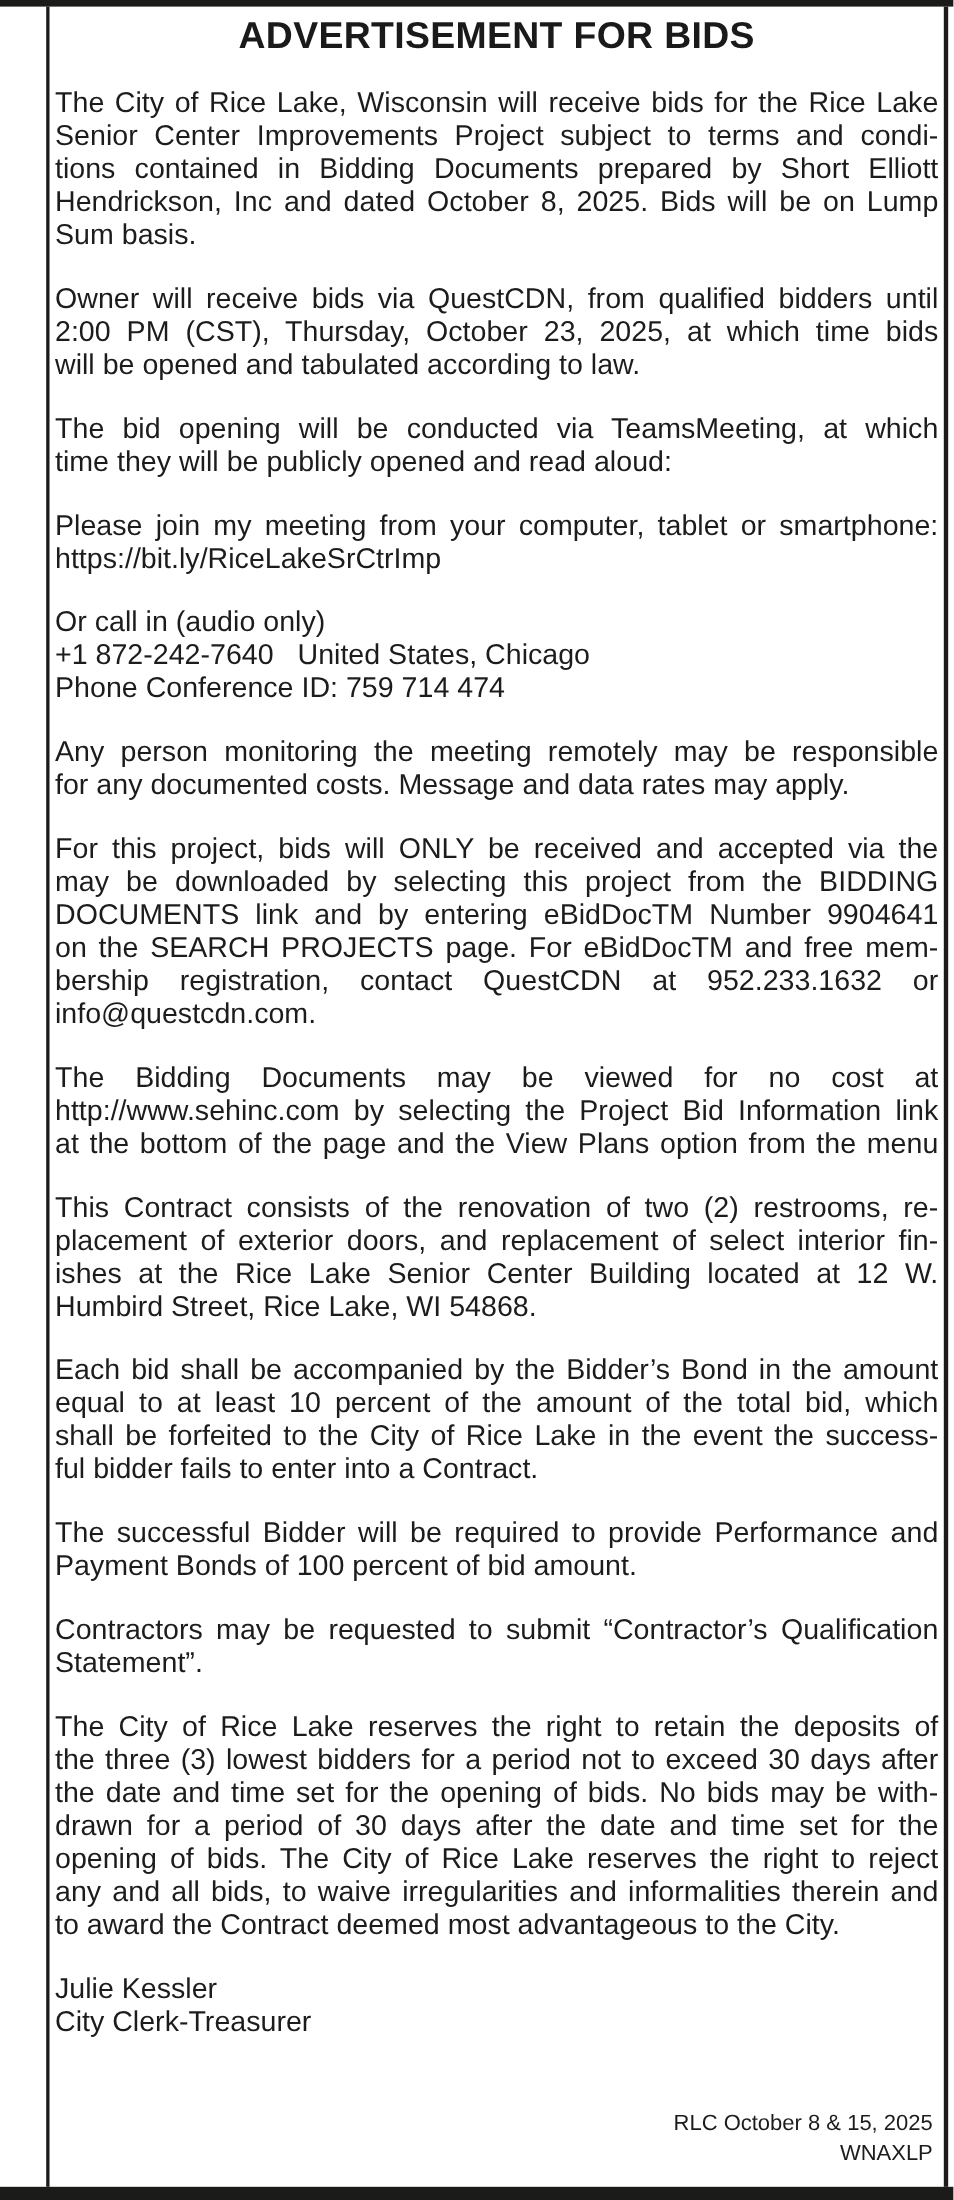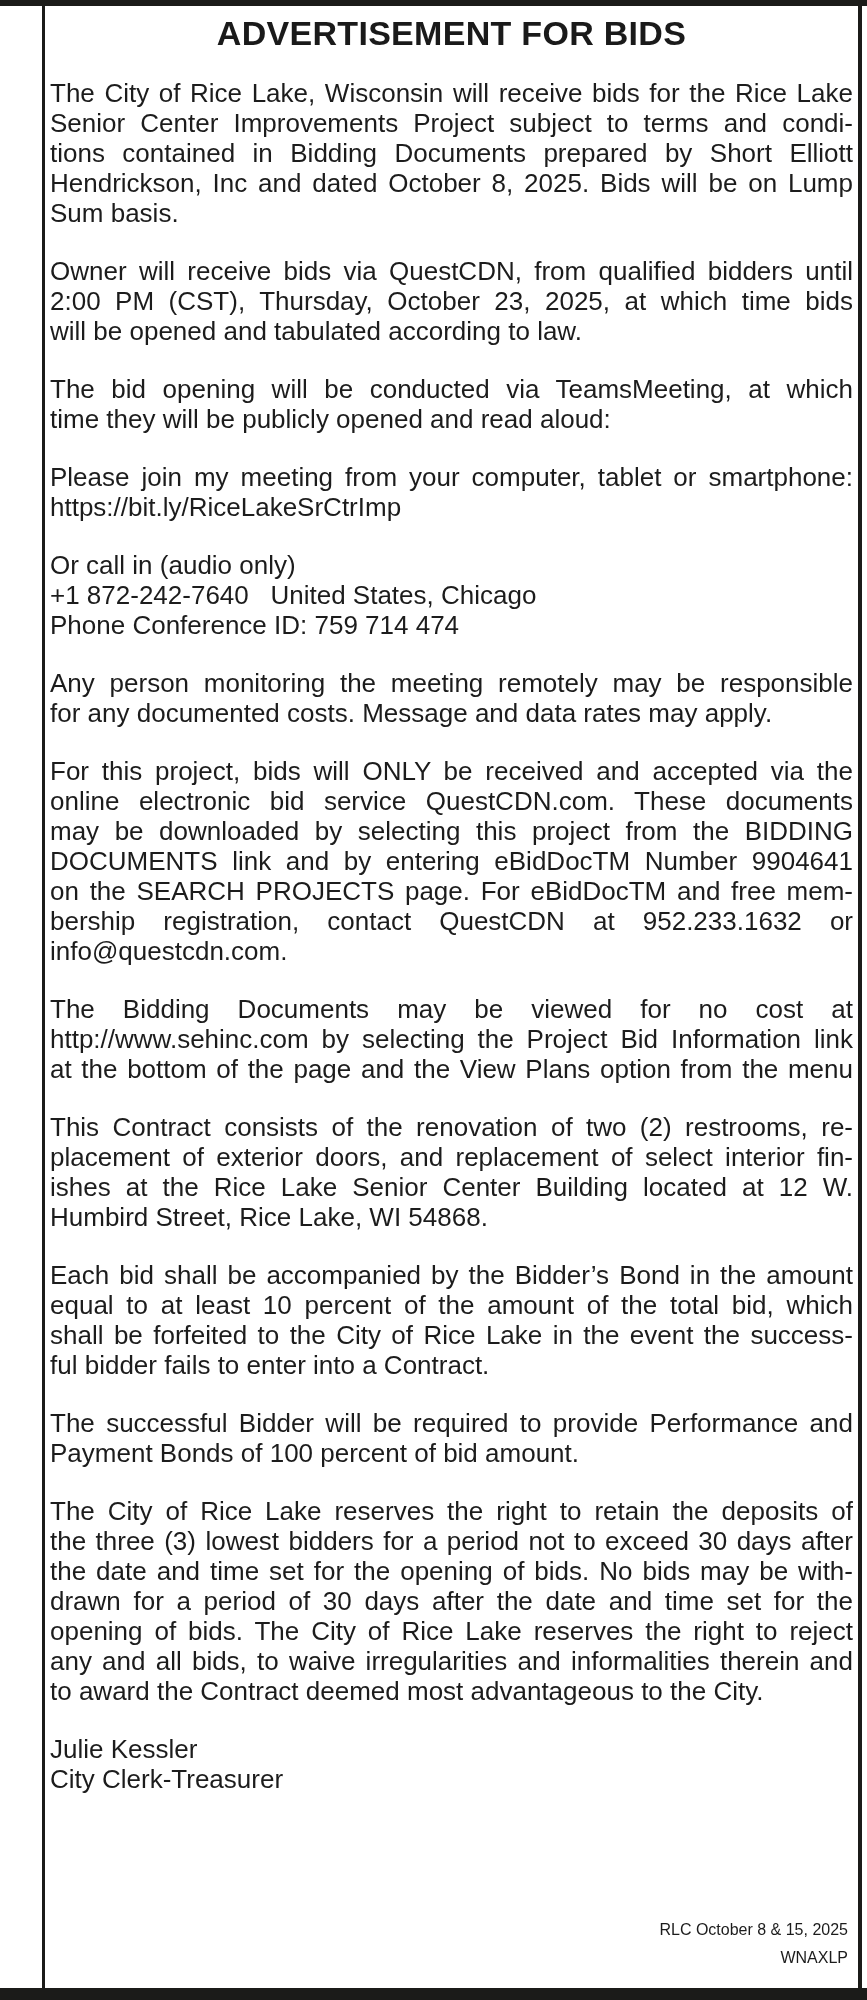--- a/index.html
+++ b/index.html
@@ -49,21 +49,21 @@
   .para.left .line { text-align: right; text-align-last: left; }
   .bold { font-weight: normal; }
   .signature .line { text-align: left; text-align-last: left; }
   .footer {
     position: absolute;
     right: 10px;
     bottom: 16px;
     text-align: right;
   }
   .footer .fline {
-    font-size: 16px;
+    font-size: 20px;
     line-height: 28px;
     text-align: right;
   }
 </style>
 </head>
 <body>
 
 <div class="page">
   <div class="bar-top"></div>
 
@@ -95,21 +95,20 @@
           <div class="line"><span>Or call in (audio only)</span></div>
           <div class="line"><span>+1 872-242-7640&nbsp;&nbsp;&nbsp;United States, Chicago</span></div>
           <div class="line last"><span>Phone Conference ID: 759 714 474</span></div>
         </div>
         <div class="para">
           <div class="line"><span>Any person monitoring the meeting remotely may be responsible</span></div>
           <div class="line last"><span>for any documented costs. Message and data rates may apply.</span></div>
         </div>
         <div class="para">
           <div class="line"><span>For this project, bids will </span><span class="bold">ONLY</span><span> be received and accepted via the</span></div>
-          <div class="line"><span>online electronic bid service QuestCDN.com. These documents</span></div>
           <div class="line"><span>may be downloaded by selecting this project from the BIDDING</span></div>
           <div class="line"><span>DOCUMENTS link and by entering eBidDocTM Number 9904641</span></div>
           <div class="line"><span>on the SEARCH PROJECTS page. For eBidDocTM and free mem-</span></div>
           <div class="line"><span>bership registration, contact QuestCDN at 952.233.1632 or</span></div>
           <div class="line last"><span>info@questcdn.com.</span></div>
         </div>
         <div class="para">
           <div class="line"><span>The Bidding Documents may be viewed for no cost at</span></div>
           <div class="line"><span>http://www.sehinc.com by selecting the Project Bid Information link</span></div>
           <div class="line"><span>at the bottom of the page and the View Plans option from the menu</span></div>
@@ -124,20 +123,24 @@
           <div class="line"><span>Each bid shall be accompanied by the Bidder’s Bond in the amount</span></div>
           <div class="line"><span>equal to at least 10 percent of the amount of the total bid, which</span></div>
           <div class="line"><span>shall be forfeited to the City of Rice Lake in the event the success-</span></div>
           <div class="line last"><span>ful bidder fails to enter into a Contract.</span></div>
         </div>
         <div class="para">
           <div class="line"><span>The successful Bidder will be required to provide Performance and</span></div>
           <div class="line last"><span>Payment Bonds of 100 percent of bid amount.</span></div>
         </div>
         <div class="para">
+          <div class="line"><span>Contractors may be requested to submit “Contractor’s Qualification</span></div>
+          <div class="line last"><span>Statement”.</span></div>
+        </div>
+        <div class="para">
           <div class="line"><span>The City of Rice Lake reserves the right to retain the deposits of</span></div>
           <div class="line"><span>the three (3) lowest bidders for a period not to exceed 30 days after</span></div>
           <div class="line"><span>the date and time set for the opening of bids. No bids may be with-</span></div>
           <div class="line"><span>drawn for a period of 30 days after the date and time set for the</span></div>
           <div class="line"><span>opening of bids. The City of Rice Lake reserves the right to reject</span></div>
           <div class="line"><span>any and all bids, to waive irregularities and informalities therein and</span></div>
           <div class="line last"><span>to award the Contract deemed most advantageous to the City.</span></div>
         </div>
       </div>
 

